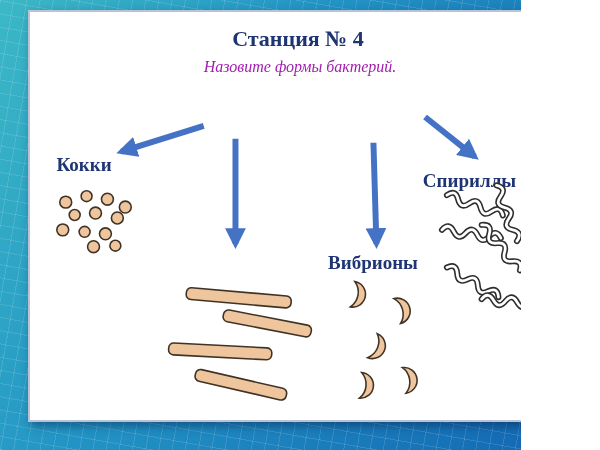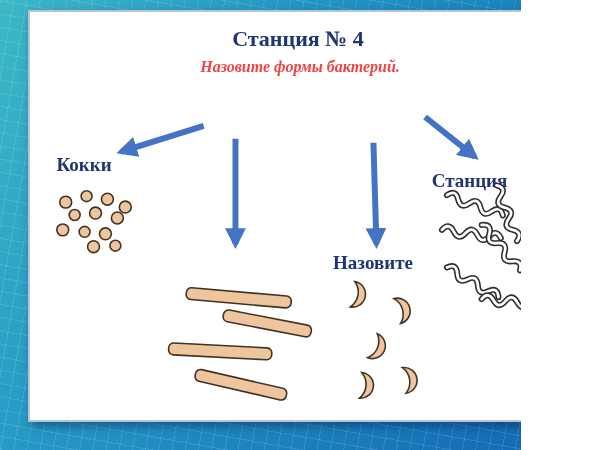--- a/index.html
+++ b/index.html
@@ -20,21 +20,21 @@
     background: #ffffff;
     border: 2px solid #b9c3d6;
     box-shadow: inset 0 0 0 2px #ffffff, 3px 4px 9px rgba(0,20,60,0.45);
   }
   .title {
     position: absolute; left: 0; right: 0; top: 14px;
     text-align: center; font-size: 22px; font-weight: bold; color: #1f3573;
   }
   .subtitle {
     position: absolute; left: 4px; right: 0; top: 46px;
-    text-align: center; font-size: 16px; font-weight: bold; font-style: italic; color: #ef4444;
+    text-align: center; font-size: 16px; font-weight: normal; font-style: italic; color: #a21caf;
   }
   .heading {
     position: absolute; left: 0; right: 0; top: 92px;
     text-align: center; font-size: 24px; font-weight: bold; color: #c00000;
   }
   .blabel {
     position: absolute; text-align: center;
     font-size: 19px; font-weight: bold; color: #1f3573;
   }
   .lbl-cocci    { left: 9px;  top: 142px; width: 90px;  }
@@ -50,22 +50,22 @@
 </head>
 <body>
 
 <div class="stage">
   <div class="slide">
 
     <div class="title">Станция № 4</div>
     <div class="subtitle">Назовите формы бактерий.</div>
 
     <div class="blabel lbl-cocci">Кокки</div>
-    <div class="blabel lbl-spirilla">Станция</div>
-    <div class="blabel lbl-vibrios">Назовите</div>
+    <div class="blabel lbl-spirilla">Спириллы</div>
+    <div class="blabel lbl-vibrios">Вибрионы</div>
 
     <svg class="diagram" viewBox="0 0 540 412" preserveAspectRatio="none">
       <defs>
         <marker id="ah" viewBox="0 0 10 10" refX="7.5" refY="5" markerWidth="3.5" markerHeight="3.5" orient="auto">
           <path d="M0,0 L10,5 L0,10 z" fill="#4472c4"></path>
         </marker>
         <path id="crescent" d="M0,-13 A13,13 0 1 1 0,13 A18,18 0 0 0 0,-13 Z"></path>
         <path id="wave" d="M0,0 Q6,-9 12,0 T24,0 T36,0 T48,0 T60,0"></path>
       </defs>
 

